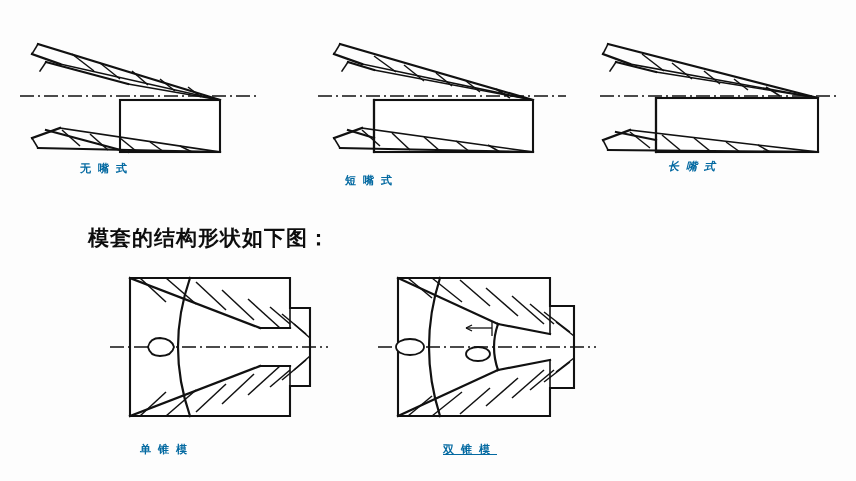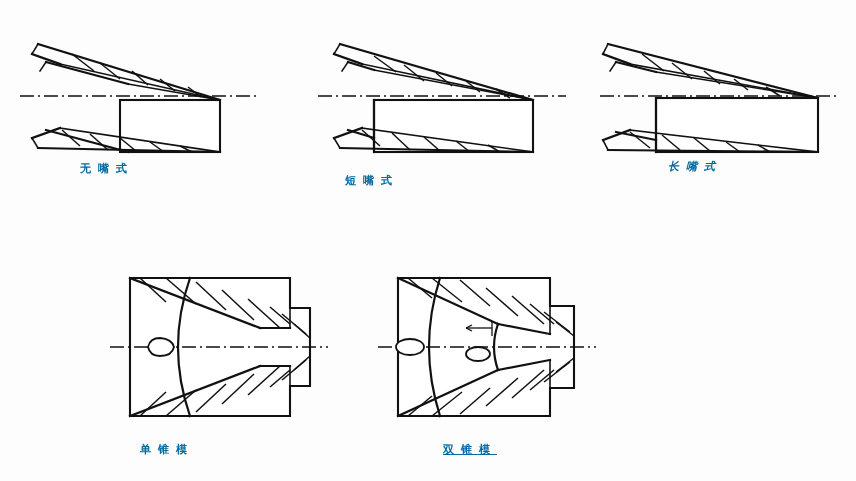--- a/index.html
+++ b/index.html
@@ -194,20 +194,21 @@
         <path d="M 126 104 L 140 114"></path>
         <path d="M 158 107 L 170 114"></path>
       </g>
 
       <path class="centerline" d="M 0 58 L 238 58"></path>
     </svg>
   </div>
 
   <div class="caption" id="caption-core-3">长嘴式</div>
 
+  <div class="heading" id="heading-sleeve">模套的结构形状如下图：</div>
 
   <div class="figure" id="fig-sleeve-1">
     <svg width="220" height="170" viewBox="0 0 220 170">
 
       <path class="face" d="M 20 16 L 180 16 L 180 46 L 200 46 L 200 124 L 180 124 L 180 154 L 20 154 Z"></path>
 
       <path class="ln ln2" d="M 20 16 L 150 66"></path>
       <path class="ln ln2" d="M 20 154 L 150 104"></path>
       <path class="ln ln2" d="M 150 66 L 180 66"></path>
       <path class="ln ln2" d="M 150 104 L 180 104"></path>

